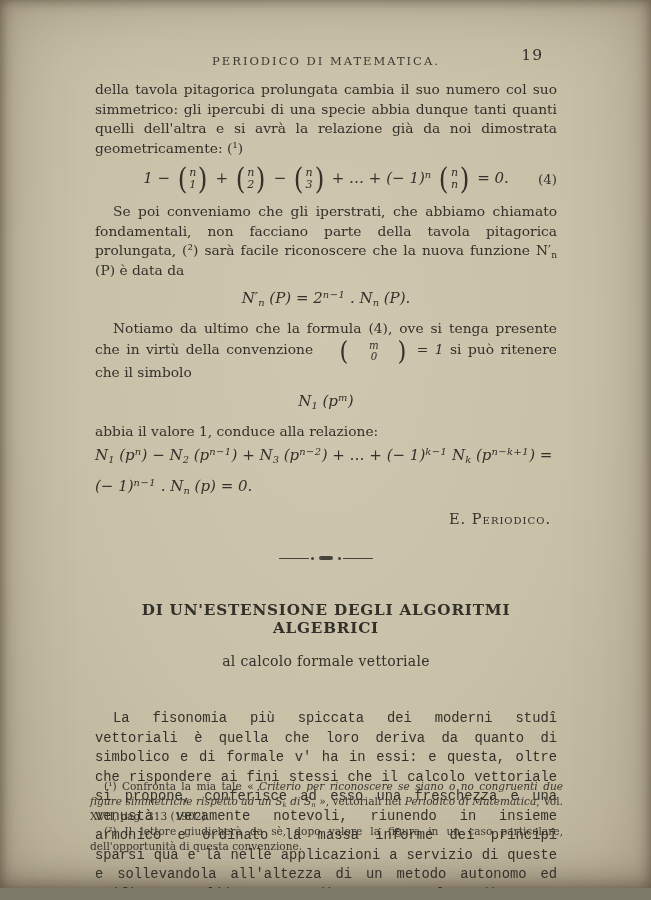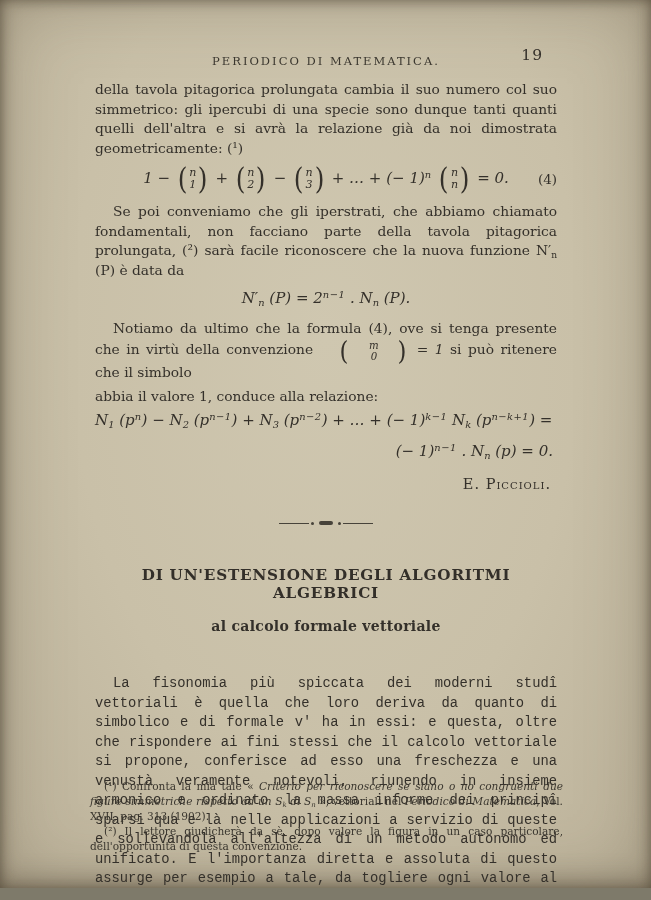--- a/index.html
+++ b/index.html
@@ -41,54 +41,54 @@
     font-style:normal;font-size:13.5px;
   }
   sup{font-size:.66em;line-height:0;vertical-align:.55em;letter-spacing:.5px;}
   sub{font-size:.66em;line-height:0;vertical-align:-.28em;}
   .binom{display:inline-flex;align-items:center;vertical-align:-.42em;margin:0 2px;}
   .binom .paren{font-size:1.95em;line-height:.9;font-style:normal;transform:scaleX(.85);}
   .binom .stack{display:inline-flex;flex-direction:column;align-items:center;
     font-size:.74em;line-height:1.1;font-style:italic;padding:0 1px;}
   .inline-formula{font-style:italic;}
   .rel-line1{text-align:left;margin-top:4px;}
-  .rel-line2{text-align:right;padding-right:4px;margin-top:2px;}
+  .rel-line2{text-align:left;padding-right:4px;margin-top:2px;}
   .signature{text-align:right;font-variant:small-caps;font-size:14.5px;
     letter-spacing:1px;margin:14px 6px 0 0;}
   .divider{display:flex;align-items:center;justify-content:center;margin:26px 0 0 0;height:10px;}
   .divider .line{width:30px;border-top:1px solid #47433a;}
   .divider .knot{width:14px;height:4px;background:#47433a;border-radius:2px;margin:0 3px;}
   .divider .dot{width:3px;height:3px;background:#47433a;border-radius:50%;margin:0 2px;}
   .article-title{
     text-align:center;font-size:15.2px;letter-spacing:.8px;
     margin:38px 0 0 0;font-weight:bold;color:#332f29;
   }
   .article-subtitle{
-    text-align:center;font-size:14px;font-weight:bold;
+    text-align:center;font-size:14px;font-weight:normal;
     margin:16px 0 0 0;letter-spacing:.3px;
   }
   .article-body{margin-top:40px;font-family:Liberation Mono, monospace;}
   .footnotes{
     position:absolute;left:90px;right:88px;bottom:34px;
     font-size:10.6px;line-height:15px;color:#3a362e;text-align:justify;
   }
   .footnotes p{margin:0;text-indent:14px;}
   .footnotes .italic{font-style:italic;}
 </style>
 </head>
 <body>
 
 <div class="page">
 
   <div class="header">
     <span class="running-title">PERIODICO DI MATEMATICA.</span>
     <span class="page-number">19</span>
   </div>
 
-  <p class="body-text">della tavola pitagorica prolungata cambia il suo numero col suo simmetrico: gli ipercubi di una specie sono dunque tanti quanti quelli dell'altra e si avrà la relazione già da noi dimostrata geometricamente: (¹)</p>
+  <p class="body-text">della tavola pitagorica prolungata cambia il suo numero col suo simmetrico: gli ipercubi di una specie abbia dunque tanti quanti quelli dell'altra e si avrà la relazione già da noi dimostrata geometricamente: (¹)</p>
 
   <div class="formula">
     <span>1 − <span class="binom">
           <span class="paren">(</span>
           <span class="stack">
             <span>n</span>
             <span>1</span>
           </span>
           <span class="paren">)</span>
         </span> + <span class="binom">
@@ -128,31 +128,34 @@
           <span class="paren">(</span>
           <span class="stack">
             <span>m</span>
             <span>0</span>
           </span>
           <span class="paren">)</span>
         </span> = 1</span>
     <span>si può ritenere che il simbolo</span>
   </p>
 
+  <div class="formula">
+    <span>N<sub>1</sub> (p<sup>m</sup>)</span>
+  </div>
 
   <p class="body-text">abbia il valore 1, conduce alla relazione:</p>
 
   <div class="formula rel-line1">
     <span>N<sub>1</sub> (p<sup>n</sup>) − N<sub>2</sub> (p<sup>n−1</sup>) + N<sub>3</sub> (p<sup>n−2</sup>) + … + (− 1)<sup>k−1</sup> N<sub>k</sub> (p<sup>n−k+1</sup>) =</span>
   </div>
   <div class="formula rel-line2">
     <span>(− 1)<sup>n−1</sup> . N<sub>n</sub> (p) = 0.</span>
   </div>
 
-  <div class="signature">E. Piccioli.</div>
+  <div class="signature">E. Periodico.</div>
 
   <div class="divider">
     <span class="line"></span>
     <span class="dot"></span>
     <span class="knot"></span>
     <span class="dot"></span>
     <span class="line"></span>
   </div>
 
   <h1 class="article-title">DI UN'ESTENSIONE DEGLI ALGORITMI ALGEBRICI</h1>

